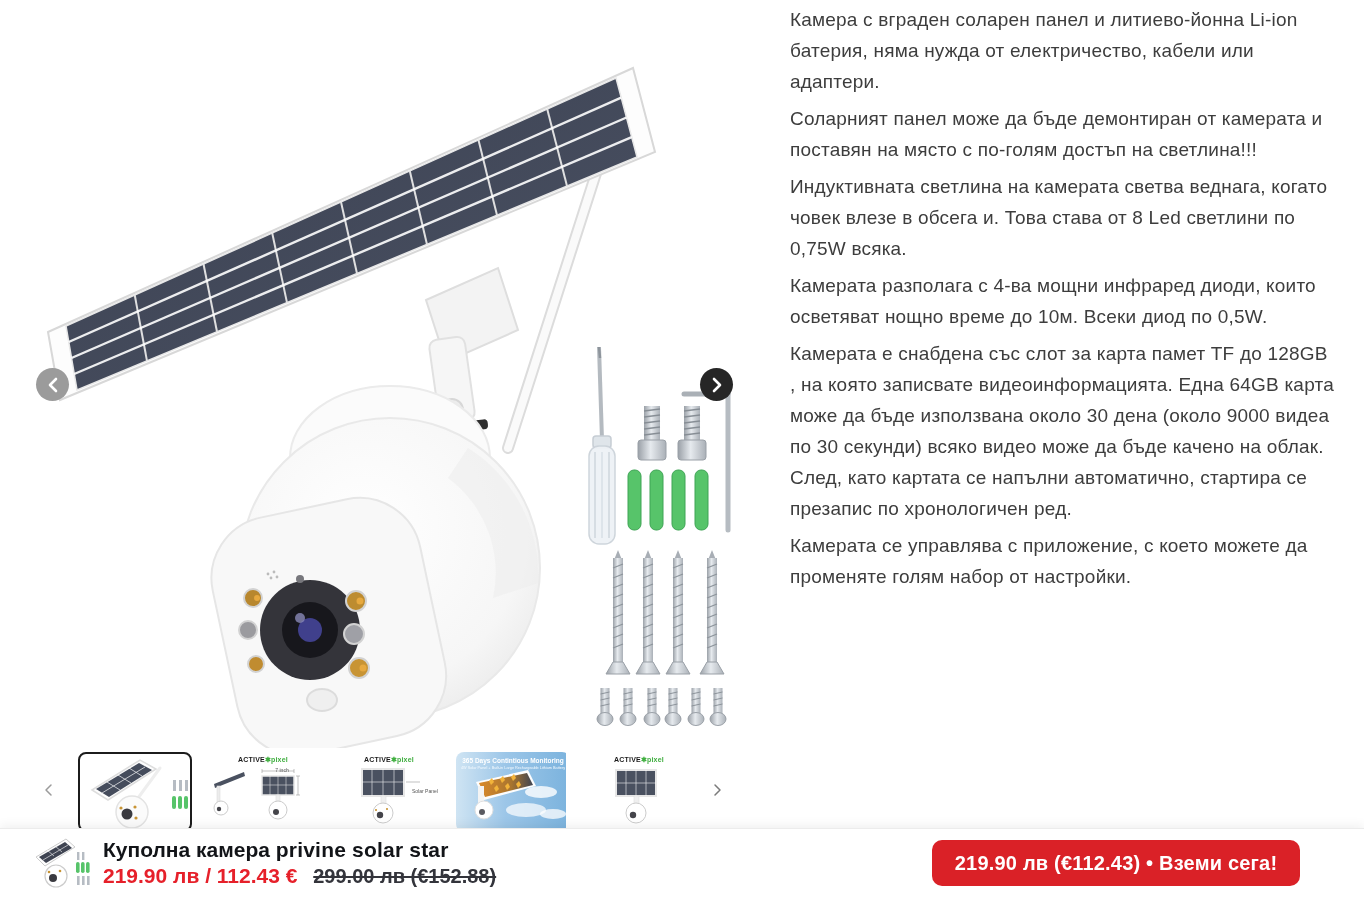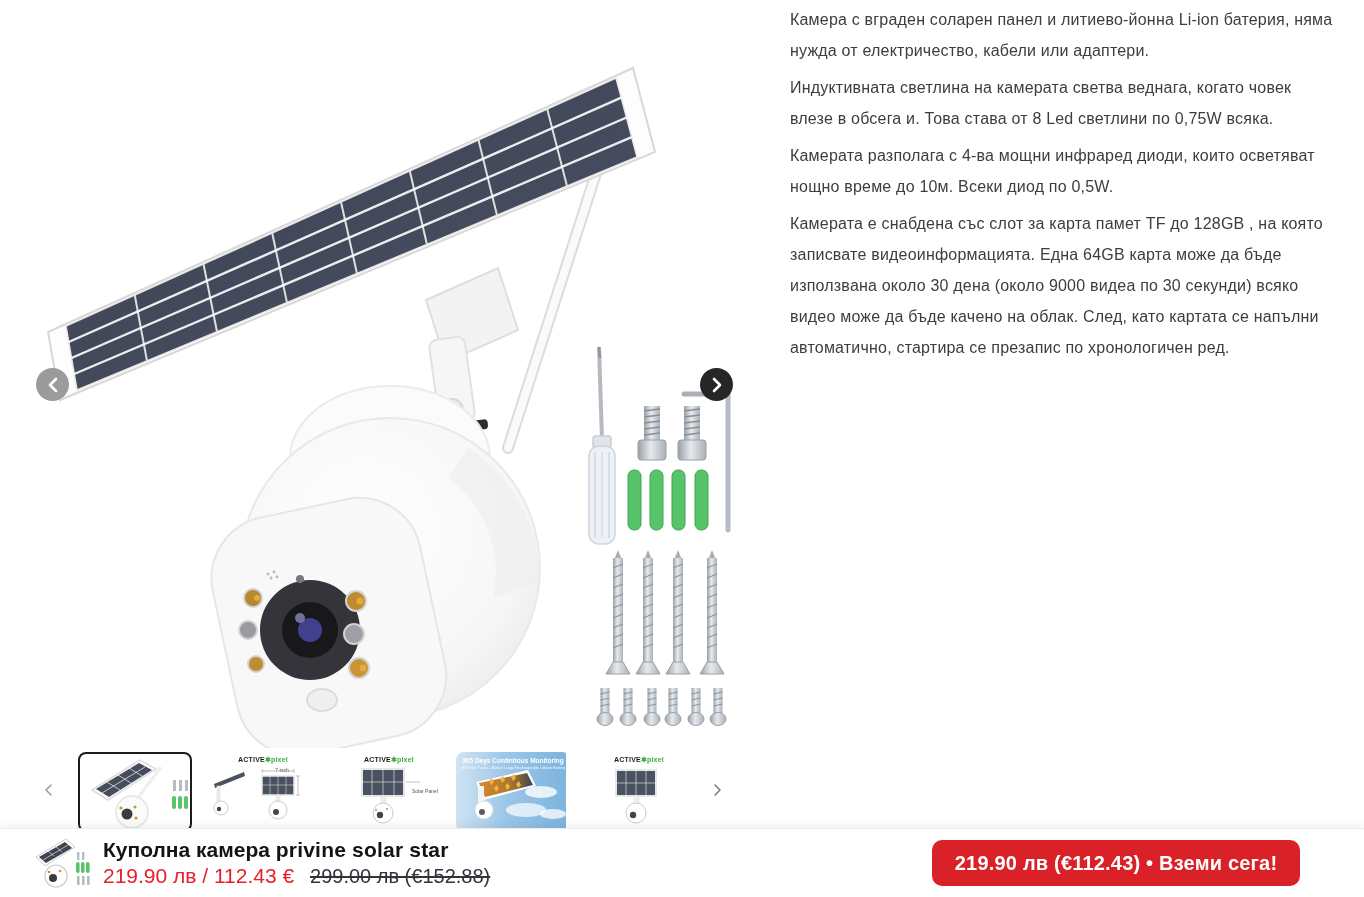--- a/index.html
+++ b/index.html
@@ -36,38 +36,38 @@
   .brand .green { color:#3fae3f; }
   .tnote { position:absolute; font-size:5px; color:#555; }
   .t2-note { top:15px; left:52px; width:48px; text-align:center; }
   .t3-note { top:36px; left:80px; }
   .t4-caption { position:absolute; top:5px; left:0; width:100%; text-align:center; font-size:6.5px; font-weight:800; color:#fff; }
   .t4-sub { position:absolute; top:14px; left:0; width:100%; text-align:center; font-size:3.8px; color:#f4faff; }
 
   
   .description { position:absolute; left:790px; top:4px; width:545px; }
   .description p {
-    font-size:16px; line-height:31px; color:#3d3d3d; letter-spacing:.2px;
+    font-size:19px; line-height:31px; color:#3d3d3d; letter-spacing:.2px;
     margin:0 0 6px 0;
   }
 
   
   .bottom-bar {
     position:absolute; left:0; bottom:0; width:1364px; height:69px; background:#fff;
     border-top:1px solid #ececec; box-shadow:0 -3px 10px rgba(0,0,0,.06);
     display:flex; align-items:center; z-index:10;
   }
   .bar-img { margin-left:33px; width:58px; height:54px; flex:0 0 auto; }
   .bar-text { margin-left:12px; display:flex; flex-direction:column; justify-content:center; }
   .bar-title { font-size:21px; line-height:26px; color:#121418; }
   .bar-title .t-prefix { font-weight:700; }
   .bar-title .t-name { font-weight:800; letter-spacing:.2px; }
   .bar-prices { font-size:21px; line-height:26px; }
-  .price-current { color:#e6202a; font-weight:400; }
-  .price-old { color:#33343b; font-weight:400; font-size:20px; text-decoration:line-through; margin-left:10px; }
+  .price-current { color:#e6202a; font-weight:700; }
+  .price-old { color:#33343b; font-weight:700; font-size:20px; text-decoration:line-through; margin-left:10px; }
   .cta-btn {
     margin-left:auto; margin-right:64px; width:368px; height:46px; border:none; cursor:pointer;
     background:#da2127; border-radius:10px; color:#fff; font-family:"Liberation Sans",sans-serif;
     font-size:20px; font-weight:800; letter-spacing:.2px; display:flex; align-items:center; justify-content:center;
   }
 </style>
 </head>
 <body>
 
 <div class="page">
@@ -484,23 +484,25 @@
       <span class="tchev tchev-right">
         <svg width="10" height="14" viewBox="0 0 10 14">
             <polyline points="2,2 7,7 2,12" stroke="#7a7a7a" stroke-width="1.5" fill="none" stroke-linecap="round" stroke-linejoin="round"></polyline>
           </svg>
       </span>
     </div>
   </div>
 
   <div class="description">
     <p>Камера с вграден соларен панел и литиево-йонна Li-ion батерия, няма нужда от електричество, кабели или адаптери.</p>
+    <p>Соларният панел може да бъде демонтиран от камерата и поставян на място с по-голям достъп на светлина!!!</p>
     <p>Индуктивната светлина на камерата светва веднага, когато човек влезе в обсега и. Това става от 8 Led светлини по 0,75W всяка.</p>
     <p>Камерата разполага с 4-ва мощни инфраред диоди, които осветяват нощно време до 10м. Всеки диод по 0,5W.</p>
     <p>Камерата е снабдена със слот за карта памет TF до 128GB , на която записвате видеоинформацията. Една 64GB карта може да бъде използвана около 30 дена (около 9000 видеа по 30 секунди) всяко видео може да бъде качено на облак. След, като картата се напълни автоматично, стартира се презапис по хронологичен ред.</p>
+    <p>Камерата се управлява с приложение, с което можете да променяте голям набор от настройки.</p>
   </div>
 
   <div class="bottom-bar">
     <div class="bar-img">
       <svg width="58" height="54" viewBox="0 0 58 54">
         <polygon points="3,21 33,3 42,11 12,30" fill="#fdfdfd" stroke="#ccc" stroke-width="1"></polygon>
         <polygon points="6,21 32,6 39,12 13,27" fill="#3f4452"></polygon>
         <g stroke="#fff" stroke-width="0.7" opacity="0.85">
             <line x1="14" y1="14" x2="21" y2="20"></line>
             <line x1="22" y1="10" x2="29" y2="16"></line>

